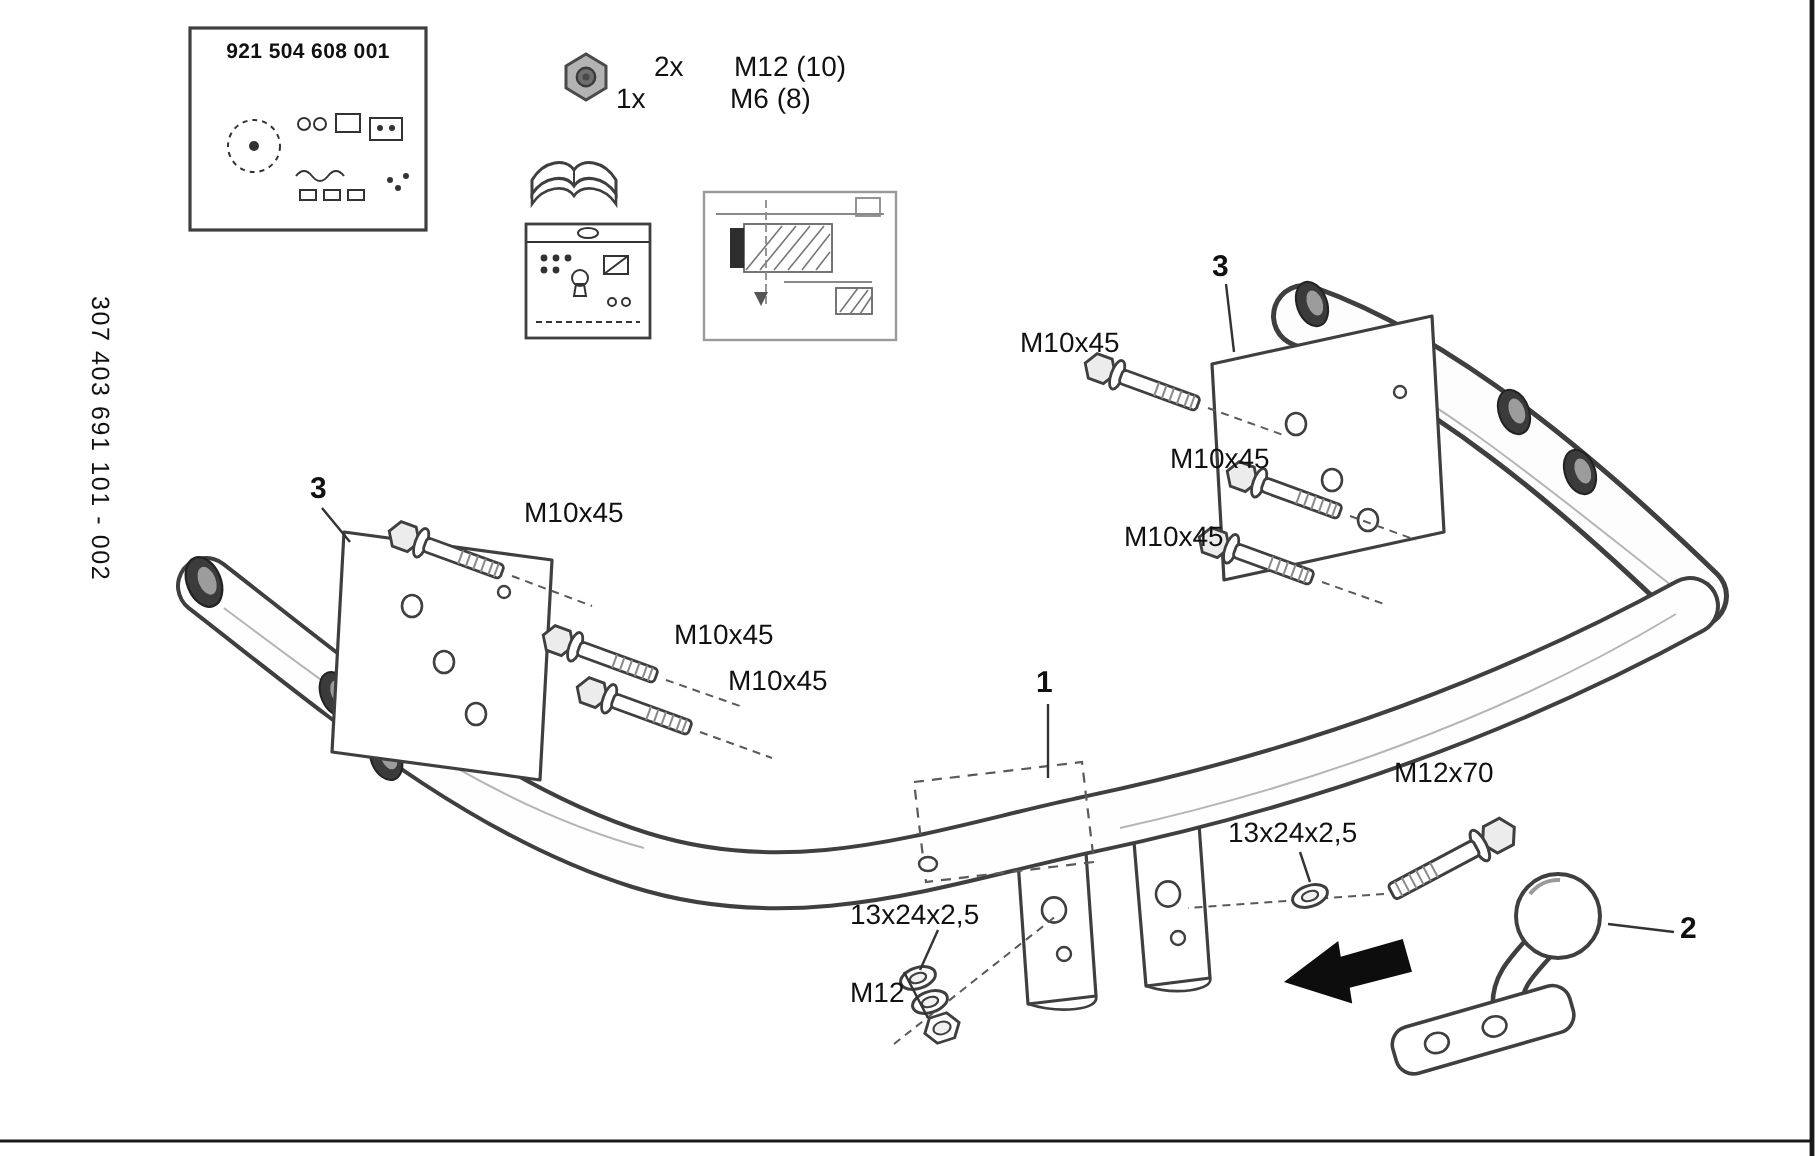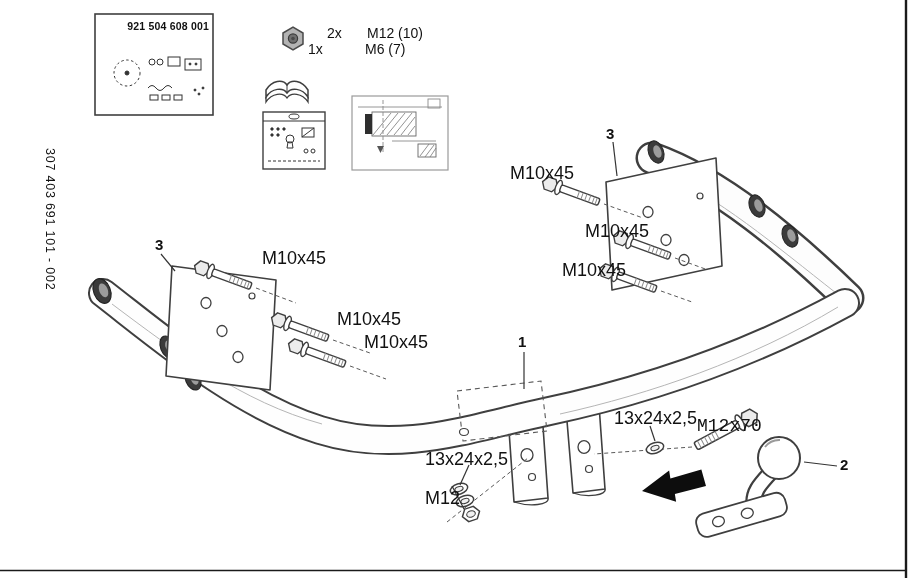--- a/index.html
+++ b/index.html
@@ -1,19 +1,19 @@
 <!DOCTYPE html>
 <html><head>
 <meta charset="utf-8">
 <style>
   html,body{margin:0;padding:0;background:#fff;}
   .stage{position:relative;width:908px;height:578px;background:#ffffff;overflow:hidden;
          font-family:"Liberation Sans",sans-serif;color:#111;}
   .stage svg{position:absolute;left:0;top:0;}
-  .lbl{position:absolute;font-size:18px;line-height:1.1;white-space:nowrap;color:#111;}
+  .lbl{position:absolute;font-size:14px;line-height:1.1;white-space:nowrap;color:#111;}
   .callout{font-weight:bold;font-size:15px;}
   .partnum{font-weight:bold;font-size:10.5px;width:110px;text-align:center;letter-spacing:.2px;}
   .vert{transform-origin:0 0;transform:rotate(90deg);font-size:12.5px;letter-spacing:.8px;}
   .hw{font-size:14px;}
 </style>
 </head>
 <body>
 
 <div class="stage">
 
@@ -244,40 +244,40 @@
       <path d="M837,466 L804,462"></path>
       <path d="M650,426 L655,441"></path>
       <path d="M469,465 L460,485"></path>
       <path d="M452,486 L464,509"></path>
     </g>
 
     <line x1="906" y1="0" x2="906" y2="578" stroke="#1a1a1a" stroke-width="2.4"></line>
     <line x1="0" y1="570.5" x2="906" y2="570.5" stroke="#1a1a1a" stroke-width="1.6"></line>
   </svg>
 
-  <div class="lbl partnum" style="left:99px;top:21px;text-align:right;">921 504 608 001</div>
+  <div class="lbl partnum" style="left:99px;top:21px;">921 504 608 001</div>
 
   <div class="lbl vert" style="left:56px;top:148px;">307 403 691 101 -  002</div>
 
   <div class="lbl hw" style="left:327px;top:26px;">2x</div>
   <div class="lbl hw" style="left:367px;top:26px;">M12 (10)</div>
   <div class="lbl hw" style="left:308px;top:42px;">1x</div>
-  <div class="lbl hw" style="left:365px;top:42px;">M6 (7)</div>
+  <div class="lbl hw" style="left:365px;top:42px;">M6 (8)</div>
 
   <div class="lbl callout" style="left:155px;top:237px;">3</div>
   <div class="lbl callout" style="left:606px;top:126px;">3</div>
   <div class="lbl callout" style="left:518px;top:334px;">1</div>
   <div class="lbl callout" style="left:840px;top:457px;">2</div>
 
   <div class="lbl" style="left:262px;top:249px;">M10x45</div>
   <div class="lbl" style="left:337px;top:310px;">M10x45</div>
   <div class="lbl" style="left:364px;top:333px;">M10x45</div>
 
   <div class="lbl" style="left:510px;top:164px;">M10x45</div>
   <div class="lbl" style="left:585px;top:222px;">M10x45</div>
   <div class="lbl" style="left:562px;top:261px;">M10x45</div>
 
   <div class="lbl" style="left:614px;top:409px;">13x24x2,5</div>
-  <div class="lbl" style="left:697px;top:417px;font-family:Liberation Mono, monospace;">M12x70</div>
+  <div class="lbl" style="left:697px;top:379px;">M12x70</div>
   <div class="lbl" style="left:425px;top:450px;">13x24x2,5</div>
   <div class="lbl" style="left:425px;top:489px;">M12</div>
 
 </div>
 
 </body></html>

